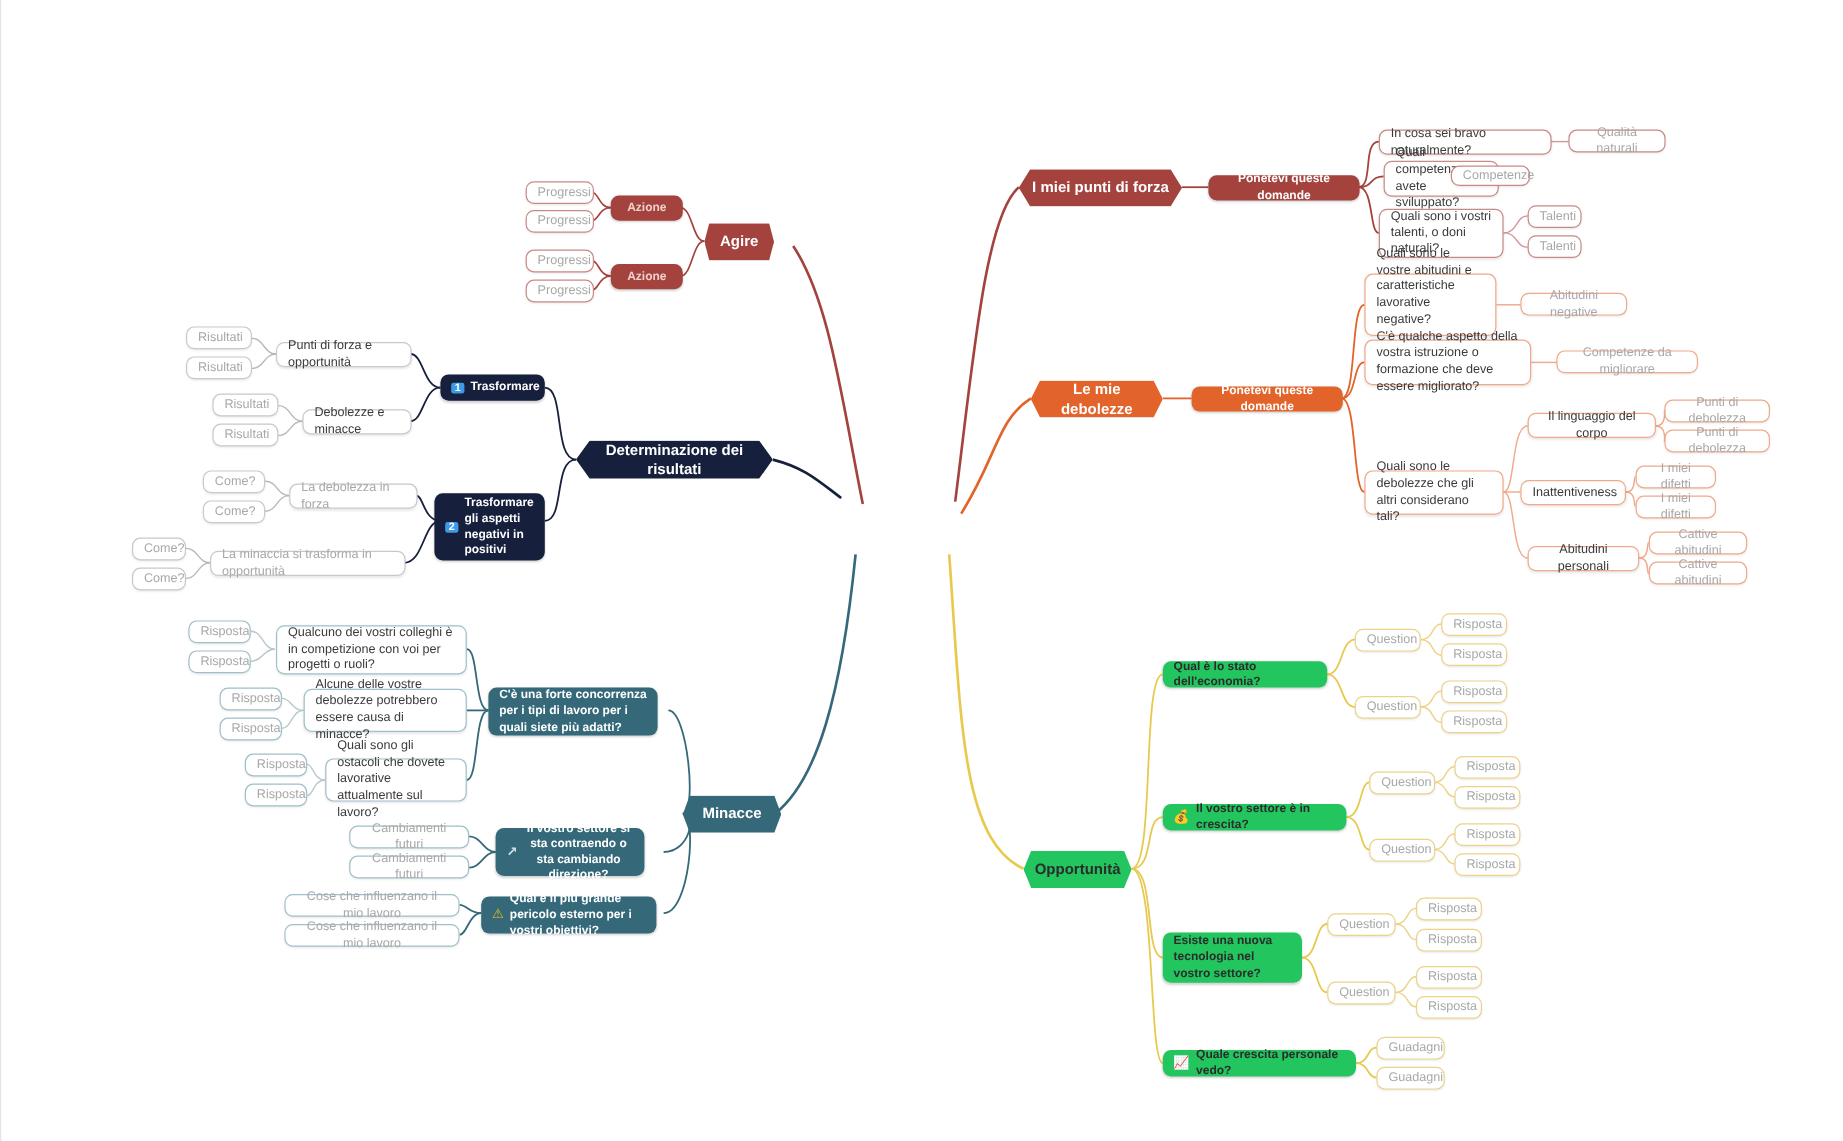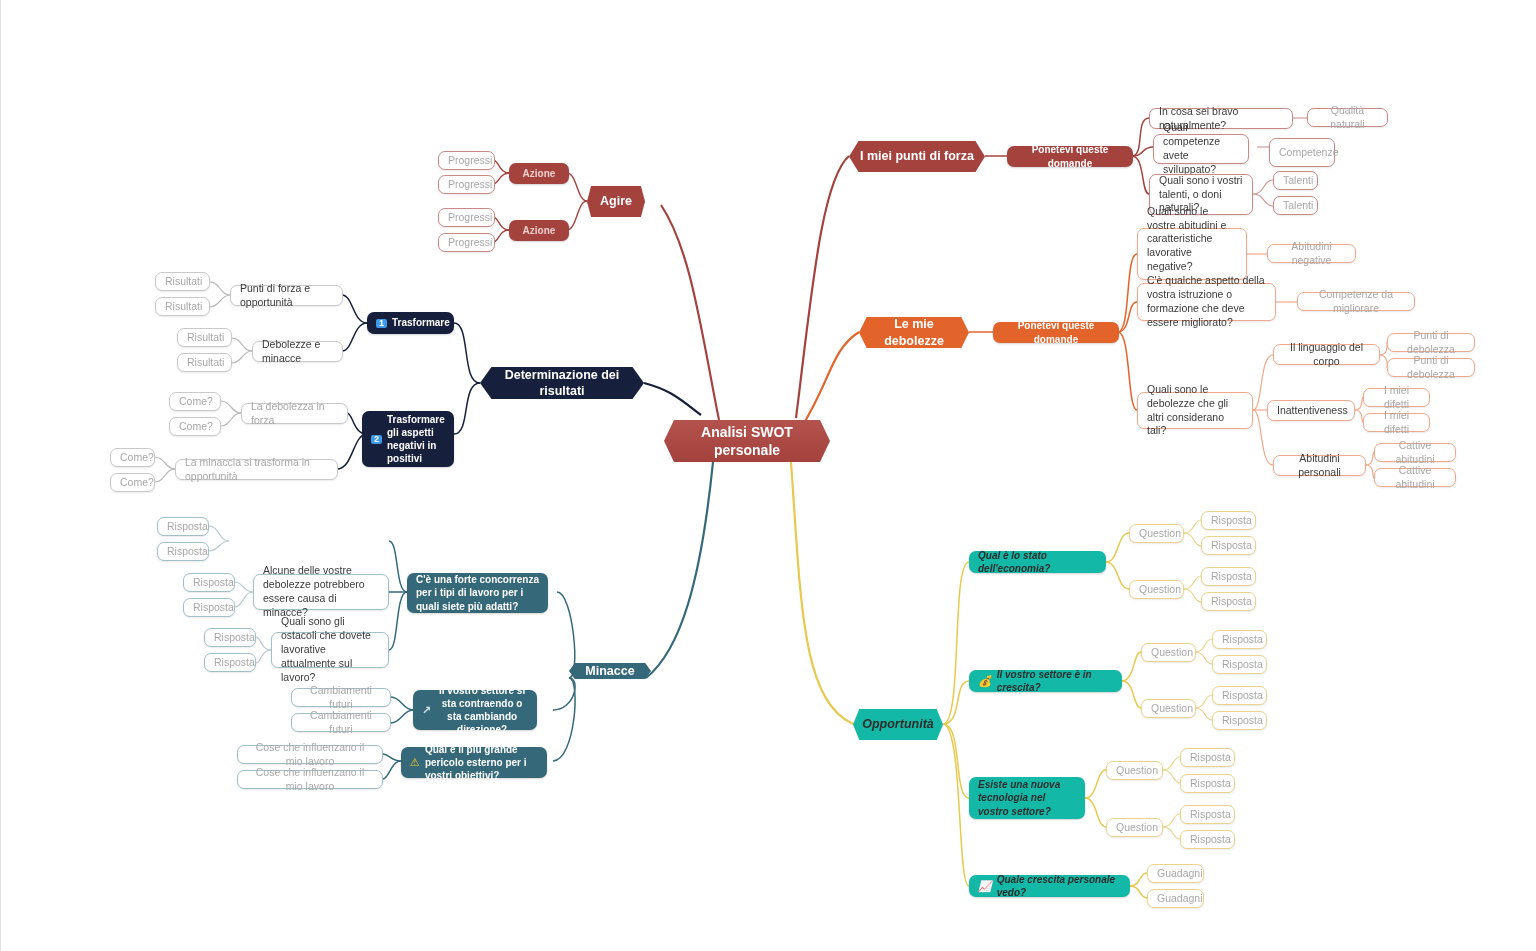--- a/index.html
+++ b/index.html
@@ -45,21 +45,21 @@
 
   
   .out{border:1px solid #cfcfcf;color:#3a3a3a;background:#fff;box-shadow:0 1px 2px rgba(0,0,0,.09);}
   .muted{color:#a8a8a8;}
 
   
   .c-red{background:#a4433e;}
   .c-red-o{border-color:#c98a86;}
   .c-orange{background:#e2642a;}
   .c-orange-o{border-color:#f0a98a;}
-  .c-yellow{background:#14b8a6;font-style:italic;}
+  .c-yellow{background:#22c55e;}
   .c-yellow-o{border-color:#ecd389;}
   .c-teal{background:#35697a;}
   .c-teal-o{border-color:#9fc0c9;}
   .c-navy{background:#161f3c;}
   .c-grey-o{border-color:#c9c9c9;}
 </style>
 </head>
 <body>
 
 <div id="canvas">
@@ -185,23 +185,20 @@
   <g fill="none" stroke="#b9c9ce" stroke-width="1.2">
     <path d="M228,541 C218,541 218,526 208,526"></path>
     <path d="M228,541 C218,541 218,551 208,551"></path>
     <path d="M252,592 C242,592 242,582 234,582"></path>
     <path d="M252,592 C242,592 242,607 234,607"></path>
     <path d="M270,650 C260,650 260,637 255,637"></path>
     <path d="M270,650 C260,650 260,663 255,663"></path>
   </g>
 </svg>
 
-<div class="node center-hex" style="left:663px;top:420px;width:166px;height:42px;">
-  <span class="txt">Analisi SWOT personale</span>
-</div>
 
 <div class="node hex c-red" style="left:586px;top:186px;width:58px;height:31px;">
   <span class="txt">Agire</span>
 </div>
 
 <div class="node filled c-red filled-mute" style="left:508px;top:163px;width:60px;height:21px;justify-content:center;font-size:10px;">
   <span class="txt" style="text-align:center">Azione</span>
 </div>
 <div class="node filled c-red filled-mute" style="left:508px;top:220px;width:60px;height:21px;justify-content:center;font-size:10px;">
   <span class="txt" style="text-align:center">Azione</span>
@@ -285,21 +282,21 @@
 <div class="node out c-red-o" style="left:1152px;top:134px;width:96px;height:30px;">
   <span class="txt">Quali competenze avete sviluppato?</span>
 </div>
 <div class="node out c-red-o" style="left:1148px;top:174px;width:104px;height:41px;">
   <span class="txt">Quali sono i vostri talenti, o doni naturali?</span>
 </div>
 
 <div class="node out c-red-o muted" style="left:1306px;top:108px;width:81px;height:19px;justify-content:center;">
   <span class="txt" style="text-align:center">Qualità naturali</span>
 </div>
-<div class="node out c-red-o muted" style="left:1268px;top:138px;width:66px;height:29px;justify-content:flex-start;">
+<div class="node out c-red-o muted" style="left:1208px;top:138px;width:66px;height:17px;justify-content:flex-start;">
   <span class="txt" style="text-align:center">Competenze</span>
 </div>
 <div class="node out c-red-o muted" style="left:1272px;top:171px;width:45px;height:19px;justify-content:center;">
   <span class="txt" style="text-align:center">Talenti</span>
 </div>
 <div class="node out c-red-o muted" style="left:1272px;top:196px;width:45px;height:19px;justify-content:center;">
   <span class="txt" style="text-align:center">Talenti</span>
 </div>
 
 <div class="node hex c-orange" style="left:858px;top:317px;width:110px;height:31px;">
@@ -429,36 +426,39 @@
 <div class="node out c-yellow-o muted" style="left:1179px;top:830px;width:55px;height:19px;justify-content:center;">
   <span class="txt" style="text-align:center">Risposta</span>
 </div>
 <div class="node out c-yellow-o muted" style="left:1146px;top:864px;width:57px;height:19px;justify-content:center;">
   <span class="txt" style="text-align:center">Guadagni</span>
 </div>
 <div class="node out c-yellow-o muted" style="left:1146px;top:889px;width:57px;height:19px;justify-content:center;">
   <span class="txt" style="text-align:center">Guadagni</span>
 </div>
 
-<div class="node hex c-teal" style="left:568px;top:663px;width:82px;height:16px;">
+<div class="node hex c-teal" style="left:568px;top:663px;width:82px;height:31px;">
   <span class="txt">Minacce</span>
 </div>
 
 <div class="node filled c-teal" style="left:406px;top:573px;width:141px;height:40px;font-size:10px;">
   <span class="txt">C'è una forte concorrenza per i tipi di lavoro per i quali siete più adatti?</span>
 </div>
 <div class="node filled c-teal" style="left:412px;top:690px;width:124px;height:40px;font-size:10px;">
   <span class="ic" style="color:#cfe3e8;">↗</span>
   <span class="txt" style="text-align:center">Il vostro settore si sta contraendo o sta cambiando direzione?</span>
 </div>
 <div class="node filled c-teal" style="left:400px;top:747px;width:146px;height:31px;font-size:10px;">
   <span class="ic" style="color:#f0c419;">⚠</span>
   <span class="txt">Qual è il più grande pericolo esterno per i vostri obiettivi?</span>
 </div>
 
+<div class="node out c-teal-o" style="left:229px;top:521px;width:159px;height:41px;">
+  <span class="txt">Qualcuno dei vostri colleghi è in competizione con voi per progetti o ruoli?</span>
+</div>
 <div class="node out c-teal-o" style="left:252px;top:574px;width:136px;height:36px;">
   <span class="txt">Alcune delle vostre debolezze potrebbero essere causa di minacce?</span>
 </div>
 <div class="node out c-teal-o" style="left:270px;top:632px;width:118px;height:36px;">
   <span class="txt">Quali sono gli ostacoli che dovete lavorative attualmente sul lavoro?</span>
 </div>
 
 <div class="node out c-teal-o muted" style="left:156px;top:517px;width:52px;height:19px;justify-content:center;">
   <span class="txt" style="text-align:center">Risposta</span>
 </div>

